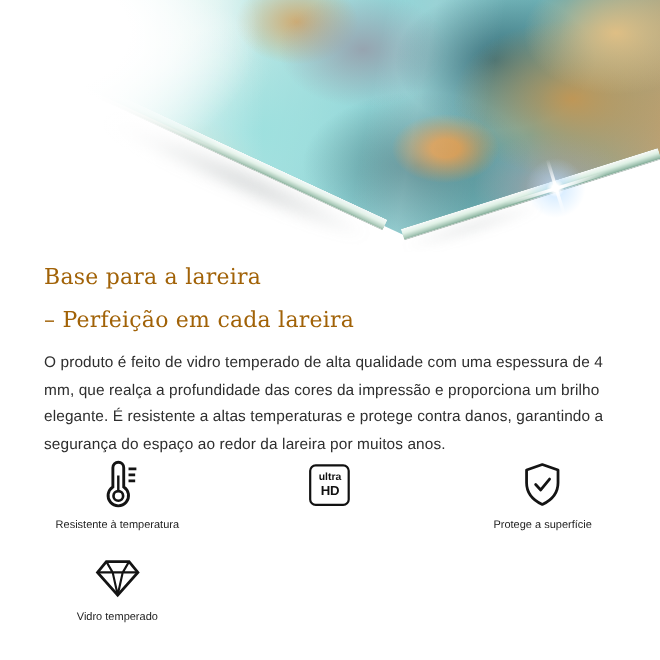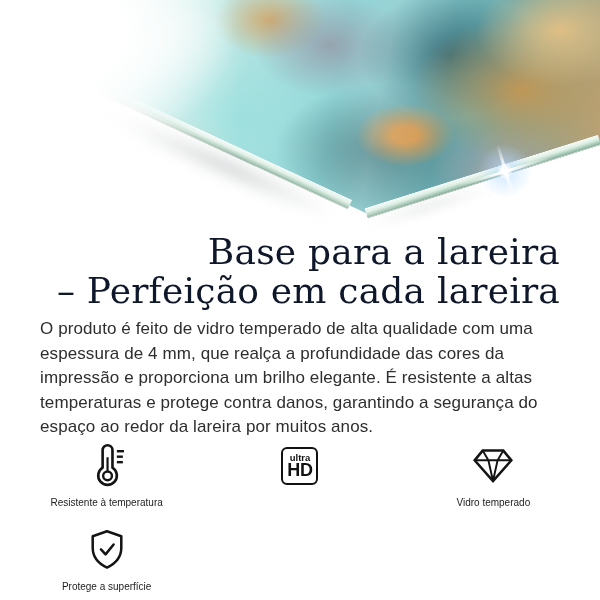--- a/index.html
+++ b/index.html
@@ -84,29 +84,28 @@
     position: absolute; left: -1.5px; top: -27px; width: 3px; height: 54px;
     background: linear-gradient(to bottom, rgba(255,255,255,0), #fff 45%, #fff 55%, rgba(255,255,255,0));
   }
 
   
   .content { padding: 3px 40px 0 40px; }
   h1.title {
     margin: 0;
     font-family: "DejaVu Serif", "Liberation Serif", serif;
     font-weight: 400;
-    font-size: 36px;
+    font-size: 20px;
     line-height: 39px;
-    color: #0f172a;
+    color: #a16207;
     letter-spacing: 0.2px;
-    text-align: right;
   }
   p.description {
     margin: 7px 0 0 0;
-    font-size: 17px;
+    font-size: 14px;
     line-height: 24.5px;
     color: #2e2e2e;
     letter-spacing: 0.1px;
   }
 
   
   .features {
     margin-top: 2px;
     padding: 0 10px;
     display: grid;
@@ -121,21 +120,21 @@
   .icon-fill { fill: #141414; stroke: none; }
 
   .uhd-box {
     width: 33px; height: 34px;
     border: 2.5px solid #111;
     border-radius: 6px;
     display: flex; flex-direction: column; align-items: center; justify-content: center;
     background: #fff;
   }
   .uhd-top { font-size: 9.5px; font-weight: 700; line-height: 10px; color: #111; }
-  .uhd-bottom { font-size: 18px; font-weight: 800; line-height: 15px; color: #111; letter-spacing: -0.3px; }
+  .uhd-bottom { font-size: 12px; font-weight: 800; line-height: 15px; color: #111; letter-spacing: -0.3px; }
 </style>
 </head>
 <body>
 
 <div class="page">
 
   <div class="hero">
     <div class="shadow-a"></div>
     <div class="shadow-b"></div>
     <div class="art"></div>
@@ -177,34 +176,34 @@
       <div class="icon-box">
         <div class="uhd-box">
           <span class="uhd-top">ultra</span>
           <span class="uhd-bottom">HD</span>
         </div>
       </div>
     </div>
 
     <div class="feature">
       <div class="icon-box">
+        <svg width="40" height="44" viewBox="0 0 36 40">
+          <path class="icon-stroke" stroke-width="2.3" stroke-linejoin="round" d="M18 3 L31 7.5 V18 c0 9 -5.5 14.5 -13 18 C10.5 32.5 5 27 5 18 V7.5 Z"></path>
+          <path class="icon-stroke" stroke-width="2.3" stroke-linecap="round" stroke-linejoin="round" d="M12.5 19.5 l4.2 4.5 L24 15"></path>
+        </svg>
+      </div>
+      <div class="label">Protege a superfície</div>
+    </div>
+
+    <div class="feature">
+      <div class="icon-box">
         <svg width="46" height="39" viewBox="0 0 40 34">
           <path class="icon-stroke" stroke-width="2.2" stroke-linejoin="miter" d="M11 4 H29 L36 12.5 L20 30.5 L4 12.5 Z"></path>
           <path class="icon-stroke" stroke-width="1.7" d="M4 12.5 H36 M11 4 L16 12.5 L20 30.5 M29 4 L24 12.5 L20 30.5"></path>
         </svg>
       </div>
       <div class="label">Vidro temperado</div>
     </div>
 
-    <div class="feature">
-      <div class="icon-box">
-        <svg width="40" height="44" viewBox="0 0 36 40">
-          <path class="icon-stroke" stroke-width="2.3" stroke-linejoin="round" d="M18 3 L31 7.5 V18 c0 9 -5.5 14.5 -13 18 C10.5 32.5 5 27 5 18 V7.5 Z"></path>
-          <path class="icon-stroke" stroke-width="2.3" stroke-linecap="round" stroke-linejoin="round" d="M12.5 19.5 l4.2 4.5 L24 15"></path>
-        </svg>
-      </div>
-      <div class="label">Protege a superfície</div>
-    </div>
-
 
 
   </div>
 </div>
 
 </body></html>

